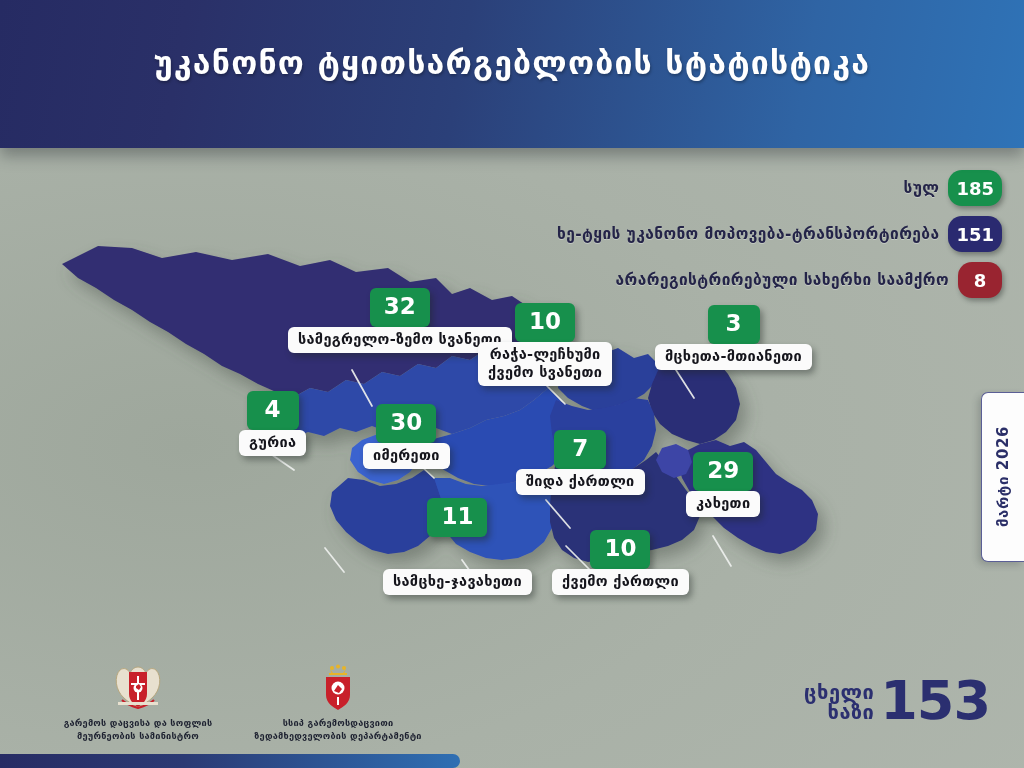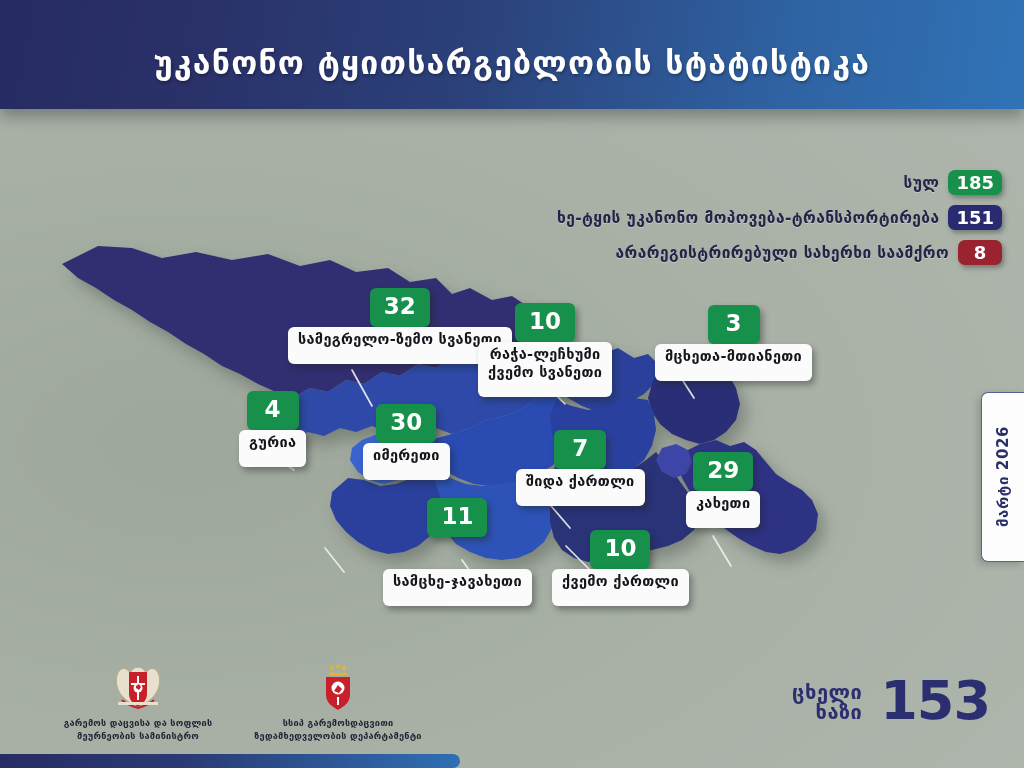--- a/index.html
+++ b/index.html
@@ -12,21 +12,21 @@
   }
   #stage{
     position:absolute;left:0;top:0;width:1024px;height:768px;
     background:
       radial-gradient(120% 90% at 18% 58%, #9ea79c 0%, #a9b1a7 48%, #b0b7ae 100%);
     overflow:hidden;
   }
 
   
   .header{
-    position:absolute;left:0;top:0;width:1024px;height:109px;
+    position:absolute;left:0;top:0;width:1024px;height:148px;
     background:linear-gradient(100deg,#262b63 0%,#2a3068 18%,#2b4079 45%,#2f64a4 78%,#2f73b7 100%);
     box-shadow:0 8px 14px rgba(40,45,50,.38);
     z-index:30;
   }
   .header .title{
     position:absolute;left:0;right:0;top:44px;text-align:center;
     color:#ffffff;
     font-size:32px;letter-spacing:1.2px;font-weight:700;
     text-shadow:1px 2px 3px rgba(0,0,0,.28);
     white-space:nowrap;
@@ -37,21 +37,21 @@
     position:absolute;right:22px;top:170px;z-index:25;
     display:flex;flex-direction:column;gap:10px;align-items:flex-end;margin-left:44px;
   }
   .legend-row{display:flex;align-items:center;gap:9px;}
   .legend-label{
     color:#242448;font-size:15.5px;font-weight:700;letter-spacing:.4px;
     white-space:nowrap;text-align:right;
     text-shadow:0 1px 0 rgba(255,255,255,.30);
   }
   .legend-badge{
-    min-width:44px;height:25px;border-radius:7px;
+    min-width:44px;height:36px;border-radius:14px;
     display:flex;align-items:center;justify-content:center;
     color:#fff;font-size:18px;font-weight:700;padding:0 8px;
     box-shadow:2px 3px 5px rgba(35,40,38,.40);
     box-sizing:border-box;
   }
   .lb-total{background:#17904c;}
   .lb-transport{background:#2a2a70;}
   .lb-unregistered{background:#992430;}
 
   
@@ -79,40 +79,40 @@
     background:#17904c;color:#fff;border-radius:6px;
     font-size:23px;font-weight:700;line-height:1;
     padding:7px 14px 9px 14px;
     display:inline-block;
     box-shadow:3px 4px 6px rgba(30,38,34,.42);
     text-align:center;min-width:24px;
   }
   .cname{
     background:#fbfbfb;color:#15151c;border-radius:6px;
     font-size:14.5px;font-weight:700;letter-spacing:.3px;
-    padding:3px 10px 16px 10px;
+    padding:3px 10px 5px 10px;
     display:inline-block;line-height:1.25;
     box-shadow:3px 4px 6px rgba(30,38,34,.40);
     white-space:pre-line;text-align:center;
   }
   .c-center{display:flex;flex-direction:column;align-items:center;}
 
   
   .footer{position:absolute;left:0;bottom:0;width:1024px;height:118px;z-index:22;}
   .logo-block{position:absolute;display:flex;flex-direction:column;align-items:center;}
   .logo-caption{
     color:#1d2130;font-size:9.2px;font-weight:700;line-height:1.35;
     text-align:center;letter-spacing:.2px;white-space:pre-line;margin-top:5px;
   }
   .crest{width:56px;height:50px;}
   .crest2{width:34px;height:48px;}
 
   .hotline{
     position:absolute;right:34px;bottom:42px;
-    display:flex;align-items:center;gap:18px;
+    display:flex;align-items:center;gap:6px;
   }
   .hotline-words{
     color:#2b2f70;font-size:20px;font-weight:700;line-height:1.0;
     text-align:right;letter-spacing:.5px;white-space:pre-line;
   }
   .hotline-num{
     color:#2b2f70;font-size:54px;font-weight:700;line-height:.9;letter-spacing:-1px;
   }
 
   .bottom-bar{

